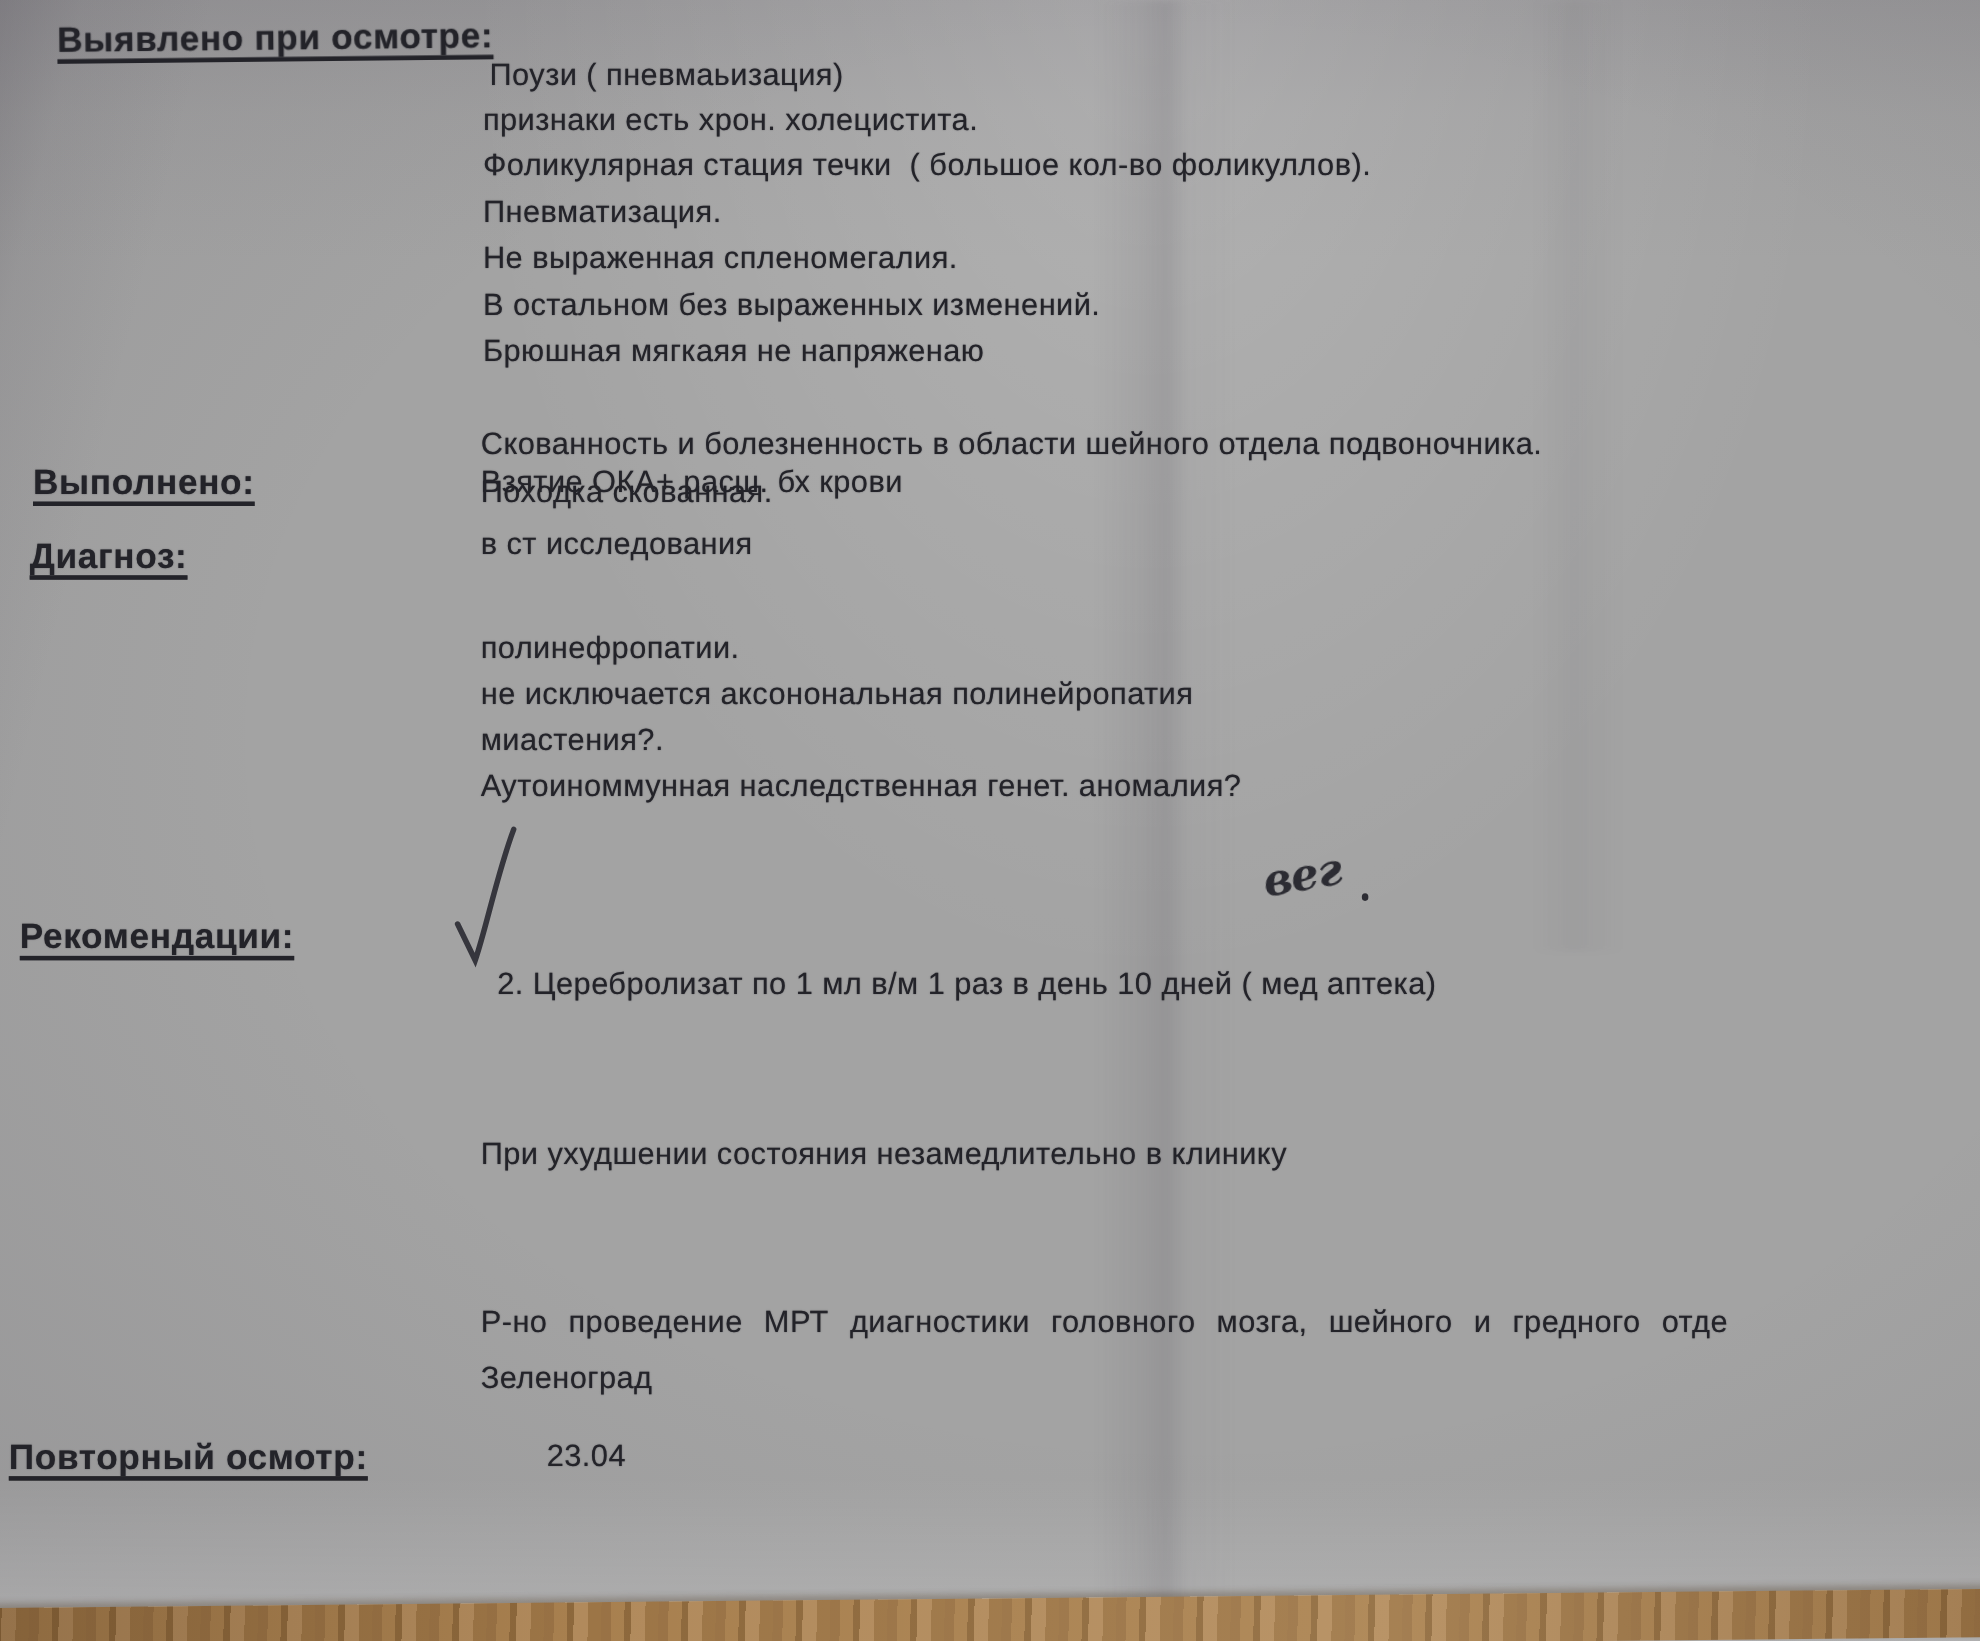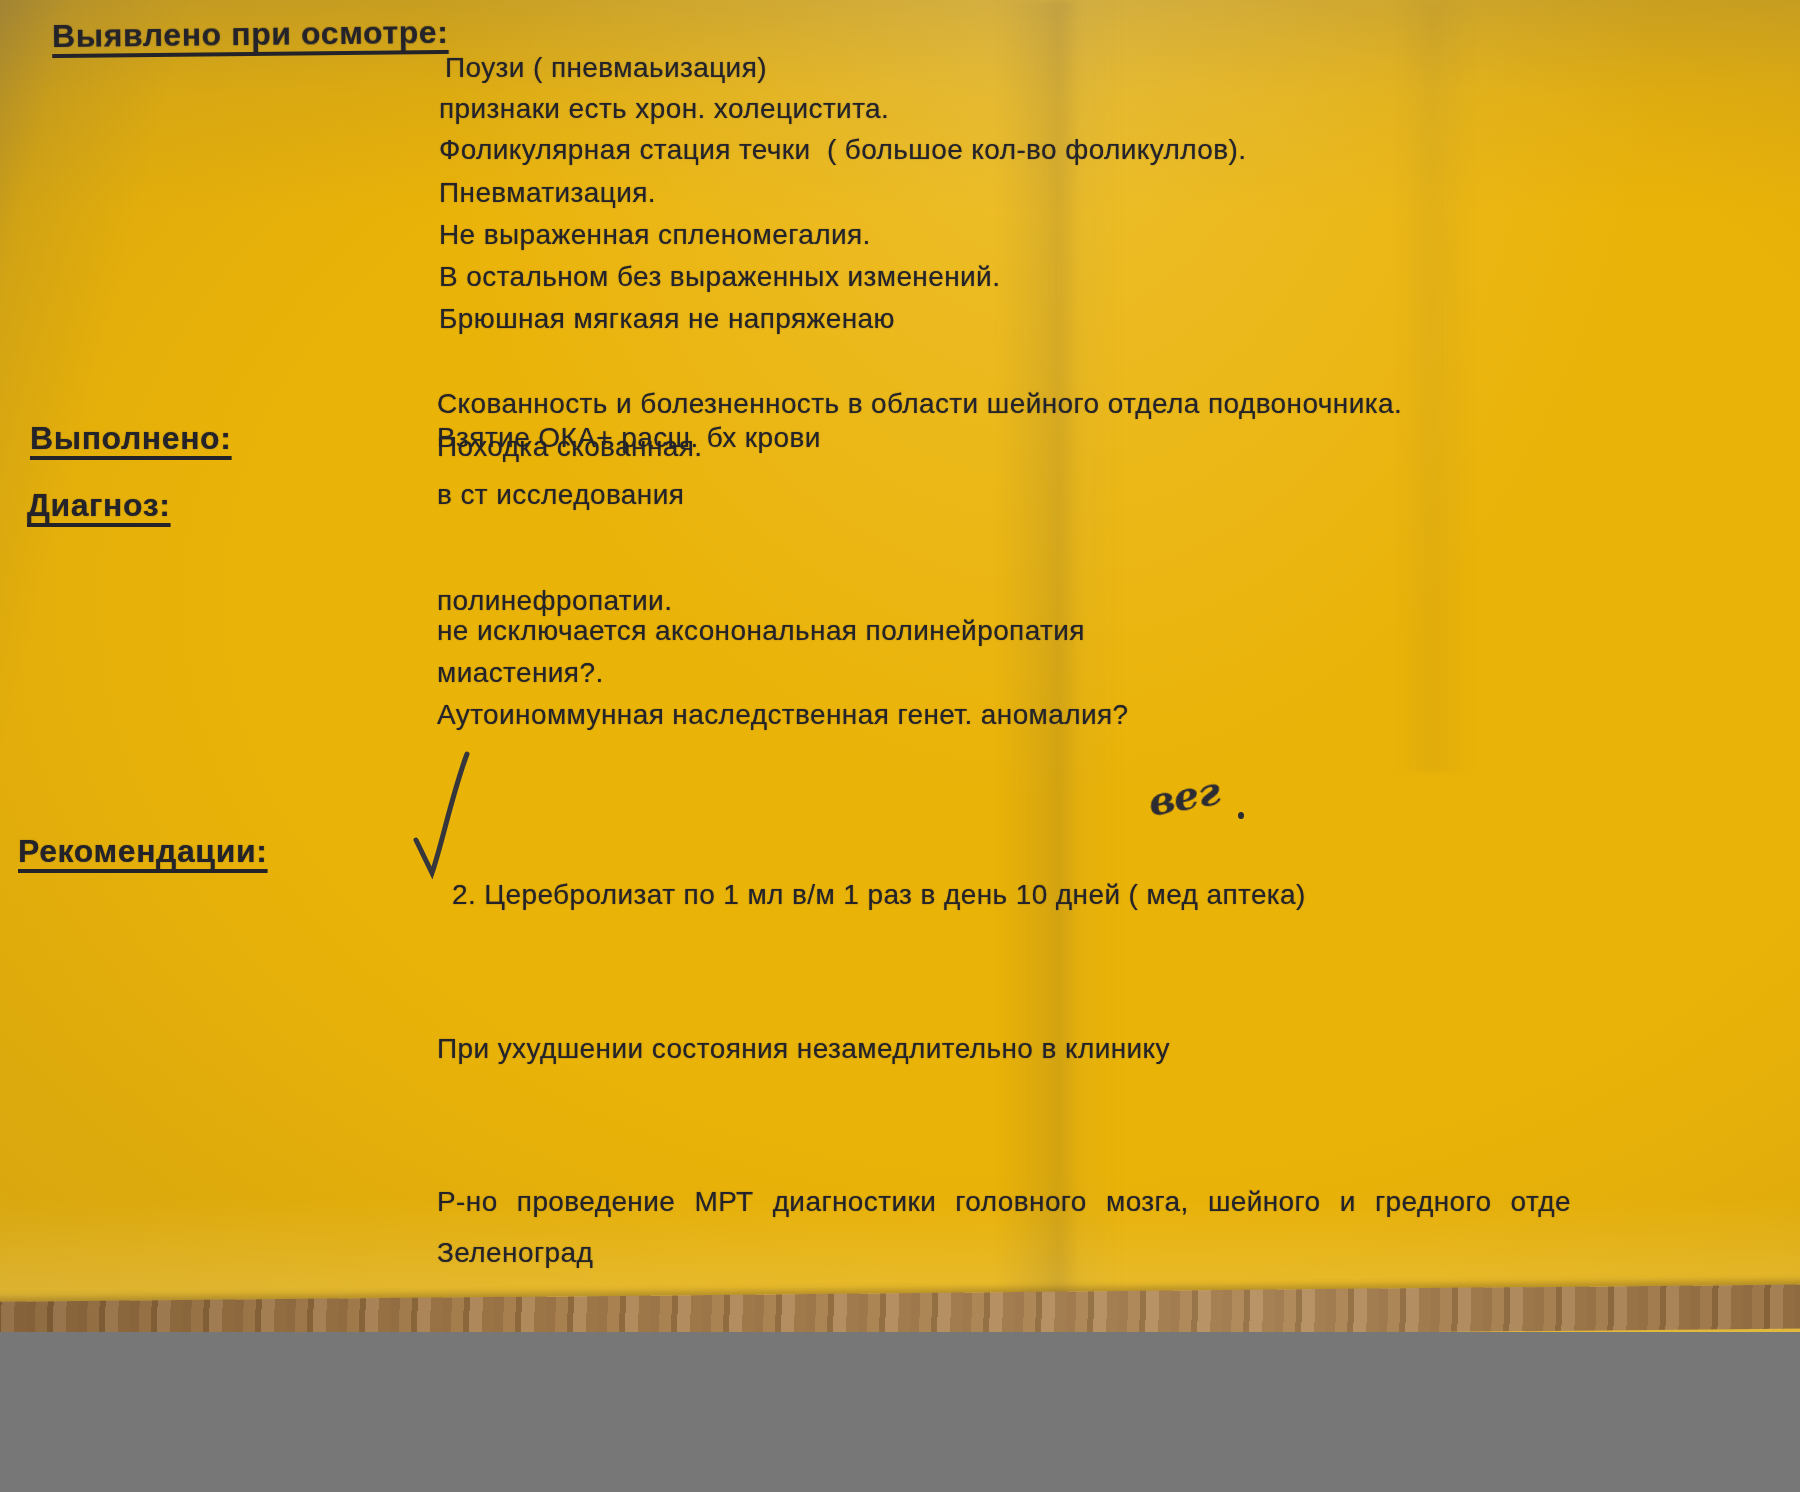--- a/index.html
+++ b/index.html
@@ -1,18 +1,18 @@
 <!DOCTYPE html>
 <html><head>
 <meta charset="utf-8">
 <style>
   html,body{margin:0;padding:0;background:#777;}
   #page{
-    position:relative;width:1800px;height:1332px;overflow:hidden;
-    background:#eab308;
+    position:relative;width:1800px;height:1492px;overflow:hidden;
+    background:#a3a3a3;
     font-family:"Liberation Sans",sans-serif;
   }
   
   .shade{position:absolute;inset:0;pointer-events:none;}
   #shade-edges{
     background:
       radial-gradient(ellipse at 58% 2%, rgba(255,255,255,0.16), transparent 42%),
       linear-gradient(104deg, rgba(88,84,93,0.30) 0%, rgba(88,84,93,0.10) 3.5%, rgba(88,84,93,0.0) 9%),
       linear-gradient(180deg, rgba(105,101,110,0.22) 0%, rgba(105,101,110,0.07) 7%, rgba(105,101,110,0) 16%),
       linear-gradient(0deg, rgba(255,255,255,0.20) 0%, rgba(255,255,255,0.0) 10%),
@@ -82,21 +82,21 @@
   <div class="ink" style="left:439px;top:219px;">Не выраженная спленомегалия.</div>
   <div class="ink" style="left:439px;top:261px;">В остальном без выраженных изменений.</div>
   <div class="ink" style="left:439px;top:303px;">Брюшная мягкаяя не напряженаю</div>
 
   <div class="ink" style="left:437px;top:388px;">Скованность и болезненность в области шейного отдела подвоночника.</div>
   <div class="ink" style="left:437px;top:431px;">Походка скованная.</div>
 
   <div class="ink" style="left:437px;top:422px;">Взятие ОКА+ расш. бх крови</div>
 
   <div class="ink" style="left:437px;top:479px;">в ст исследования</div>
-  <div class="ink" style="left:437px;top:573px;margin-top:12px;">полинефропатии.</div>
+  <div class="ink" style="left:437px;top:573px;">полинефропатии.</div>
   <div class="ink" style="left:437px;top:615px;">не исключается аксонональная полинейропатия</div>
   <div class="ink" style="left:437px;top:657px;">миастения?.</div>
   <div class="ink" style="left:437px;top:699px;">Аутоиноммунная наследственная генет. аномалия?</div>
 
   <div id="handwriting">вег</div>
   <div id="hand-dot"></div>
   <svg id="checkmark" width="78" height="132" viewBox="0 0 78 132">
     <path d="M 14 92 L 30 125 C 40 96 50 46 65 6" fill="none" stroke="#36363d" stroke-width="5" stroke-linecap="round"></path>
   </svg>
 

